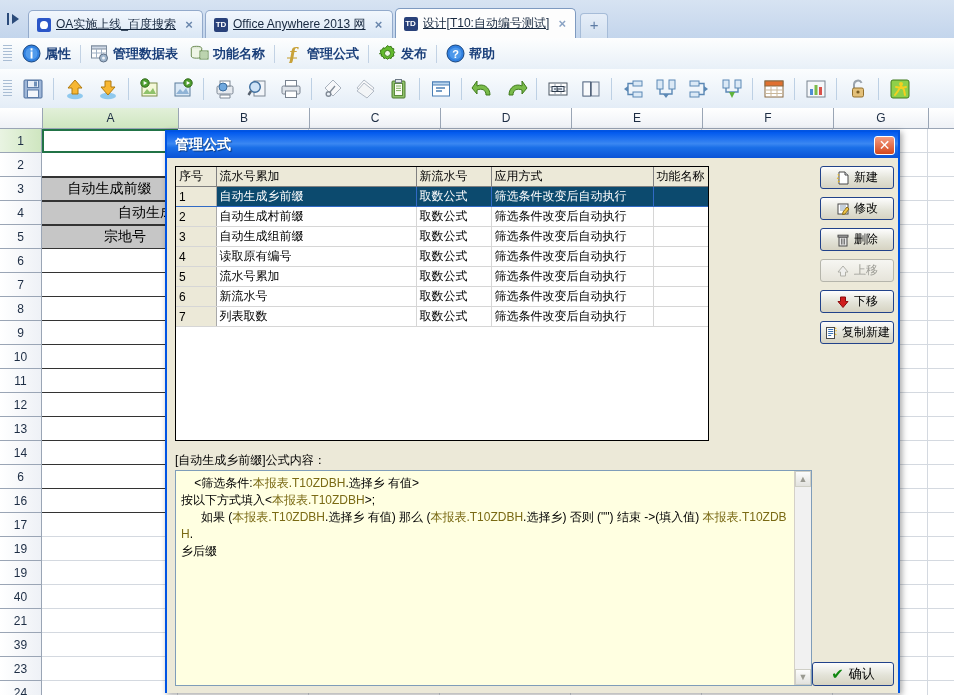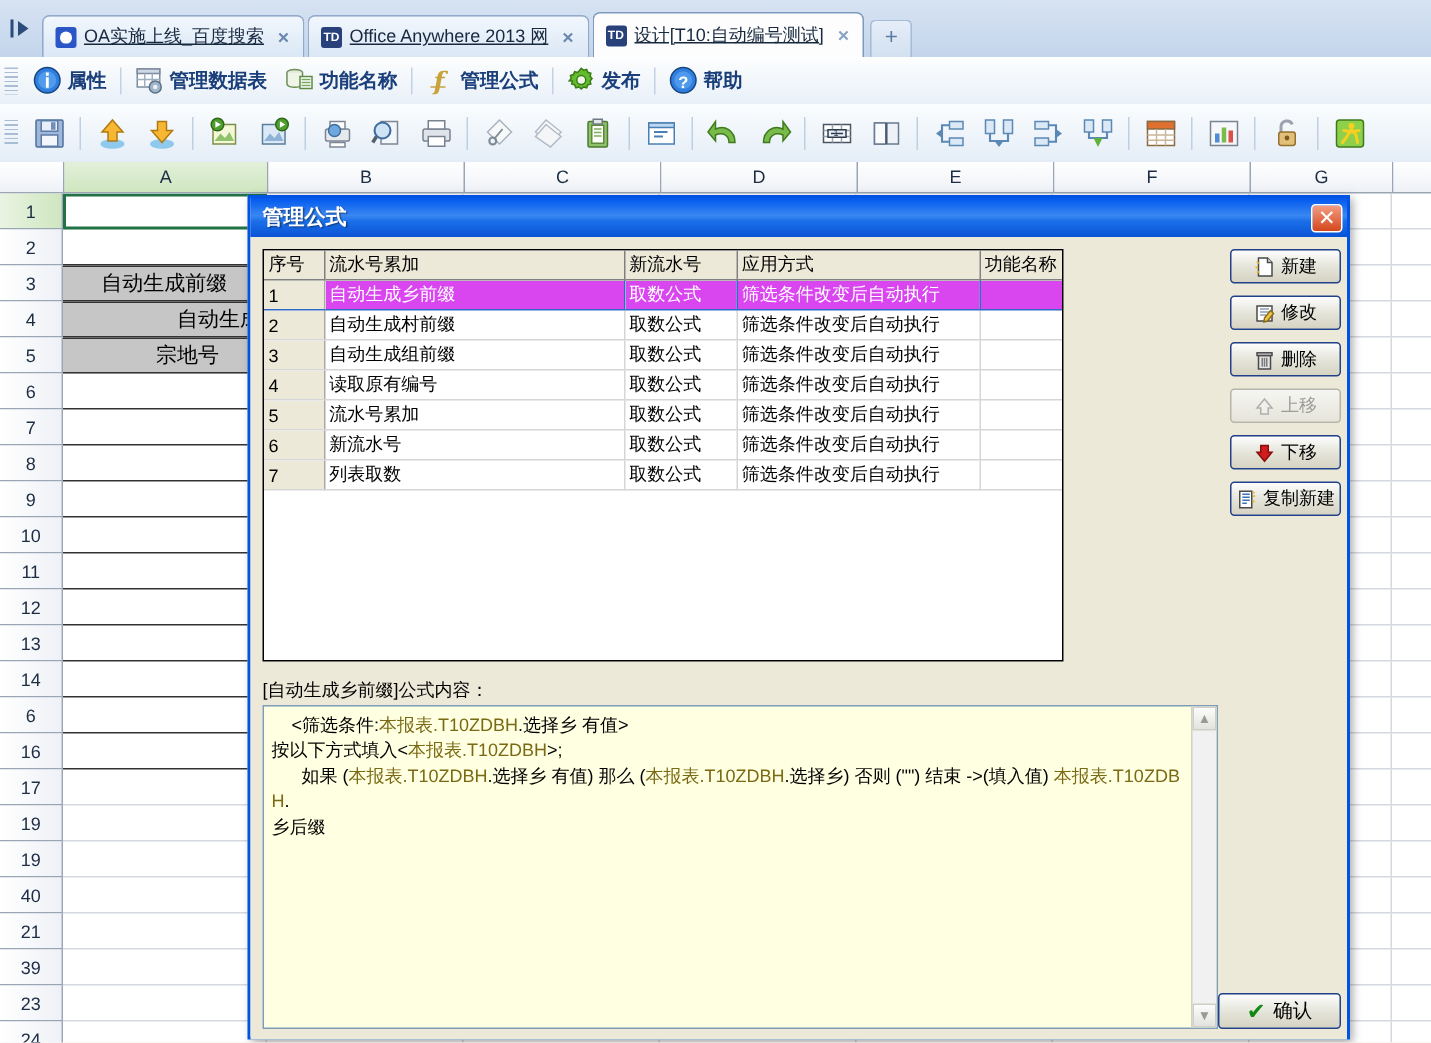--- a/index.html
+++ b/index.html
@@ -170,21 +170,21 @@
     background:#ece9d8;border-right:1px solid #808080;border-bottom:1px solid #808080;
     text-align:left;font-weight:normal;padding:1px 3px;height:17px;color:#000;
     box-sizing:border-box;
   }
   table.flist td{
     border-right:1px solid #d6d6d6;border-bottom:1px solid #d6d6d6;
     padding:1px 3px;height:19px;color:#000;
     white-space:nowrap;overflow:hidden;box-sizing:border-box;
   }
   table.flist td.idx{background:#ece9d8;border-right:1px solid #a9a9a9;color:#000;}
-  table.flist tr.sel td{background:#d946ef;color:#fff;border-right-color:#316ac5;border-bottom-color:#316ac5;}
+  table.flist tr.sel td{background:#0c4a6e;color:#fff;border-right-color:#316ac5;border-bottom-color:#316ac5;}
   table.flist tr.sel td.idx{background:#ece9d8;color:#000;border-right:1px solid #a9a9a9;}
 
   .btncol{position:absolute;left:653px;top:8px;width:74px;}
   .dbtn{
     width:74px;height:23px;margin-bottom:8px;
     border:1px solid #21428a;border-radius:3px;
     background:linear-gradient(#fdfdfd,#e3e3d8 55%,#d6d3c2);
     display:flex;align-items:center;justify-content:center;
     font-size:12px;color:#000;box-sizing:border-box;
   }

